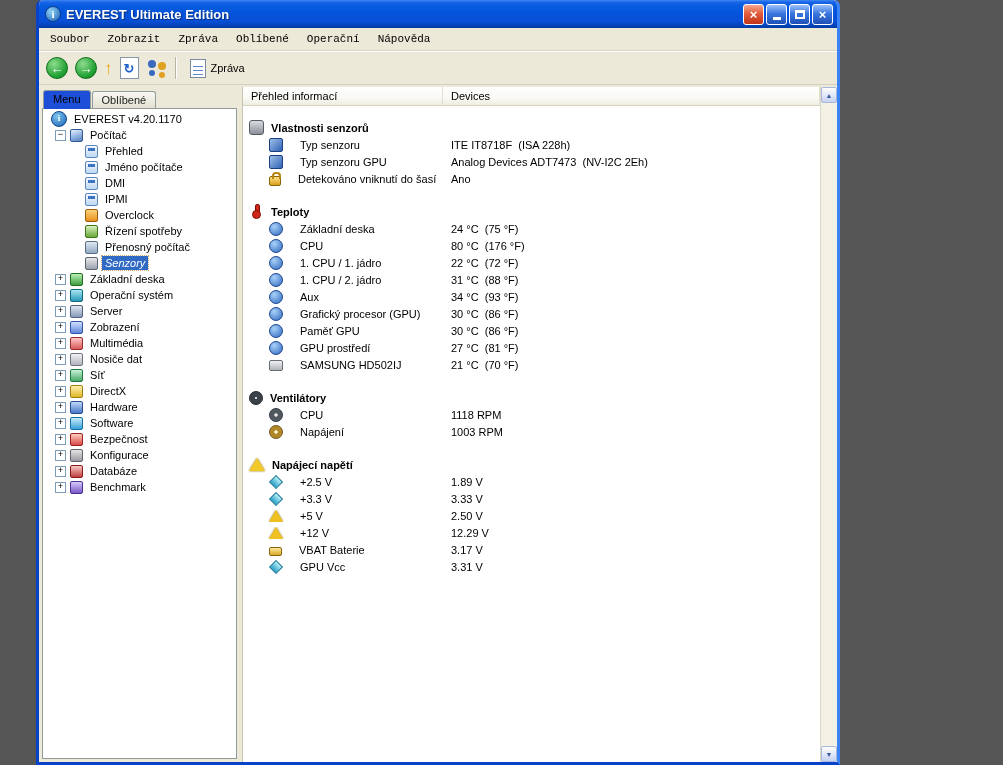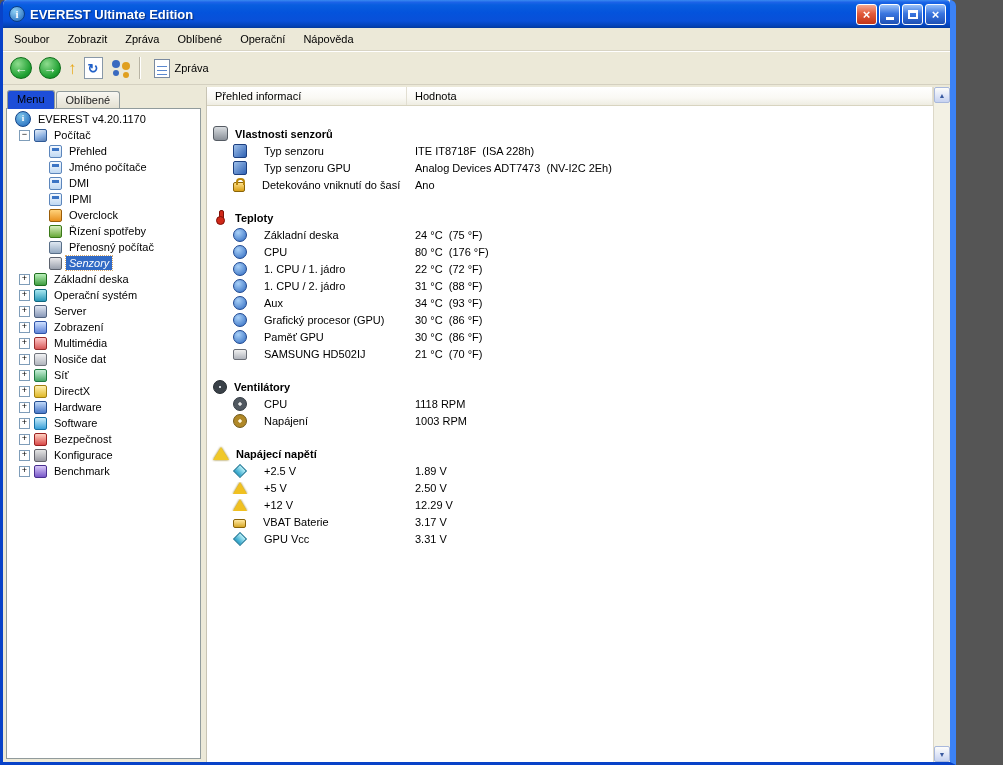--- a/index.html
+++ b/index.html
@@ -1,34 +1,34 @@
 <!DOCTYPE html>
 <html><head>
 <meta charset="utf-8">
 <style>
   html,body{margin:0;padding:0;background:#555;}
-  .screen{width:956px;height:765px;box-sizing:border-box;display:flex;flex-direction:column;overflow:hidden;
+  .screen{width:804px;height:765px;box-sizing:border-box;display:flex;flex-direction:column;overflow:hidden;
     font-family:"Liberation Sans",sans-serif;font-size:11px;color:#000;background:#ECE9D8;
-    border-left:3px solid #0842C8;border-right:6px solid #3b82f6;border-bottom:3px solid #0842C8;border-radius:6px 6px 0 0;}
+    border-left:3px solid #0842C8;border-right:3px solid #3b82f6;border-bottom:3px solid #0842C8;border-radius:6px 6px 0 0;margin-left:36px;}
   
   .titlebar{height:28px;flex:none;display:flex;align-items:center;gap:5px;padding:0 4px 0 6px;border-radius:4px 4px 0 0;
     background:linear-gradient(180deg,#3A8AF0 0%,#1D63E8 8%,#085EDF 18%,#0453DC 45%,#0950D8 75%,#0443B8 92%,#033A9E 100%);}
   .app-icon{width:16px;height:16px;border-radius:50%;flex:none;position:relative;
     background:radial-gradient(circle at 35% 30%,#8ed0f4,#1b62b8);border:1px solid #0c3e84;box-sizing:border-box;}
   .app-icon::after{content:"i";position:absolute;left:0;right:0;top:0;text-align:center;color:#fff;font:bold 11px "Liberation Serif",serif;line-height:14px;}
   .title-text{flex:1;color:#fff;font-weight:bold;font-size:13px;text-shadow:1px 1px 1px rgba(0,0,0,.45);white-space:nowrap;overflow:hidden;}
   .controls{display:flex;gap:2px;flex:none;}
   .wbtn{width:21px;height:21px;border:1px solid #fff;border-radius:3px;display:flex;align-items:center;justify-content:center;box-sizing:border-box;cursor:default;}
   .wbtn.red{background:linear-gradient(#F5A890,#E25B3C 45%,#C23518);}
   .wbtn.blue{background:linear-gradient(#9CC2F8,#3A76E0 45%,#1E50B4);}
   .g-x{color:#fff;font-weight:bold;font-size:13px;line-height:1;}
   .g-min{width:8px;height:3px;background:#fff;margin-top:9px;}
   .g-max{width:9px;height:8px;border:2px solid #fff;border-top-width:3px;box-sizing:border-box;width:10px;height:9px;}
   
-  .menubar{height:22px;flex:none;display:flex;align-items:stretch;background:#ECE9D8;border-bottom:1px solid #D8D4C4;padding-left:2px;}
+  .menubar{height:22px;flex:none;display:flex;align-items:stretch;background:#ECE9D8;border-bottom:1px solid #D8D4C4;padding-left:2px;font-family:Liberation Mono, monospace;}
   .menu-item{display:flex;align-items:center;padding:0 9px;cursor:default;}
   
   .toolbar{height:32px;flex:none;display:flex;align-items:center;gap:7px;padding:0 7px;background:#ECE9D8;border-top:1px solid #FFFFFF;border-bottom:1px solid #D4D0C0;}
   .nav-btn{width:22px;height:22px;border-radius:50%;flex:none;display:flex;align-items:center;justify-content:center;
     background:radial-gradient(circle at 35% 30%,#8EDC8E,#22A234 65%,#117A20);border:1px solid #0E6E1A;color:#fff;font-size:13px;font-weight:bold;box-sizing:border-box;}
   .tool-glyph{font-size:17px;font-weight:bold;line-height:1;}
   .up-glyph{color:#E8A818;}
   .refresh-box{width:17px;height:20px;background:#fff;border:1px solid #8898A8;display:flex;align-items:center;justify-content:center;color:#2060C8;font-weight:bold;font-size:13px;}
   .users-box{width:22px;height:20px;position:relative;}
   .users-box::before{content:"";position:absolute;left:2px;top:2px;width:8px;height:8px;border-radius:50%;background:#3A6AC0;box-shadow:0 9px 0 -1px #3A6AC0;}
@@ -78,21 +78,21 @@
   .g11{background:linear-gradient(#E4E4E4,#9A9AA2);border:1px solid #62626A;}
   .g12{background:linear-gradient(#F8C8C8,#C04040);border:1px solid #8A1A1A;}
   .g13{background:linear-gradient(#D8C8F8,#7858C8);border:1px solid #4A2F90;}
   
   .splitter{width:5px;flex:none;}
   .main{flex:1;display:flex;flex-direction:column;min-width:0;background:#fff;border-left:1px solid #C8C4B4;}
   .listheader{height:18px;flex:none;display:flex;background:linear-gradient(#FFFFFF,#FAF9F4 60%,#EFEDE2);border-bottom:1px solid #D8D4C0;}
   .hcell{display:flex;align-items:center;padding:0 8px;border-right:1px solid #E2DFD2;box-sizing:border-box;cursor:default;}
   .hcell.c1{width:200px;flex:none;}
   .hcell.c2{flex:1;}
-  .listbody{flex:1;overflow:hidden;background:#fff;padding-top:17px;min-height:0;}
+  .listbody{flex:1;overflow:hidden;background:#fff;padding-top:11px;min-height:0;}
   .sect{height:17px;display:flex;align-items:center;gap:7px;padding-left:6px;font-weight:bold;margin-top:16px;cursor:default;}
   .sect.first{margin-top:2px;}
   .row{height:17px;display:flex;align-items:center;cursor:default;}
   .rc1{width:200px;flex:none;display:flex;align-items:center;gap:17px;padding-left:26px;box-sizing:border-box;white-space:nowrap;overflow:hidden;}
   .rc2{padding-left:8px;white-space:pre;}
   
   .sic{width:15px;height:15px;flex:none;box-sizing:border-box;}
   .sic-sensors{background:linear-gradient(#D8DCE0,#8A9098);border:1px solid #555B63;border-radius:3px;}
   .sic-thermo{position:relative;}
   .sic-thermo::before{content:"";position:absolute;left:6px;top:0;width:3px;height:9px;background:#D02818;border:1px solid #801008;border-radius:2px;}
@@ -275,33 +275,38 @@
           <span class="tic g10"></span>
           <span class="tlabel">Bezpečnost</span>
         </div>
         <div class="trow lvl1">
           <span class="exp plus"></span>
           <span class="tic g11"></span>
           <span class="tlabel">Konfigurace</span>
         </div>
         <div class="trow lvl1">
           <span class="exp plus"></span>
+          <span class="tic g12"></span>
+          <span class="tlabel">Databáze</span>
+        </div>
+        <div class="trow lvl1">
+          <span class="exp plus"></span>
           <span class="tic g13"></span>
           <span class="tlabel">Benchmark</span>
         </div>
 
       </div>
     </div>
 
     <div class="splitter"></div>
 
     <div class="main">
       <div class="listheader">
         <div class="hcell c1">Přehled informací</div>
-        <div class="hcell c2">Hodnota</div>
+        <div class="hcell c2">Devices</div>
       </div>
       <div class="listbody">
 
         <div class="sect first">
           <span class="sic sic-sensors"></span>
           <span>Vlastnosti senzorů</span>
         </div>
         <div class="row">
           <div class="rc1">
               <span class="ric ric-chip"></span>
@@ -372,20 +377,27 @@
         </div>
         <div class="row">
           <div class="rc1">
               <span class="ric ric-temp"></span>
               <span>Paměť GPU</span>
             </div>
           <div class="rc2">30 °C  (86 °F)</div>
         </div>
         <div class="row">
           <div class="rc1">
+              <span class="ric ric-temp"></span>
+              <span>GPU prostředí</span>
+            </div>
+          <div class="rc2">27 °C  (81 °F)</div>
+        </div>
+        <div class="row">
+          <div class="rc1">
               <span class="ric ric-hdd"></span>
               <span>SAMSUNG HD502IJ</span>
             </div>
           <div class="rc2">21 °C  (70 °F)</div>
         </div>
 
         <div class="sect">
           <span class="sic sic-fan"></span>
           <span>Ventilátory</span>
         </div>
@@ -410,20 +422,27 @@
         </div>
         <div class="row">
           <div class="rc1">
               <span class="ric ric-volt"></span>
               <span>+2.5 V</span>
             </div>
           <div class="rc2">1.89 V</div>
         </div>
         <div class="row">
           <div class="rc1">
+              <span class="ric ric-volt"></span>
+              <span>+3.3 V</span>
+            </div>
+          <div class="rc2">3.33 V</div>
+        </div>
+        <div class="row">
+          <div class="rc1">
               <span class="ric ric-tri"></span>
               <span>+5 V</span>
             </div>
           <div class="rc2">2.50 V</div>
         </div>
         <div class="row">
           <div class="rc1">
               <span class="ric ric-tri"></span>
               <span>+12 V</span>
             </div>

